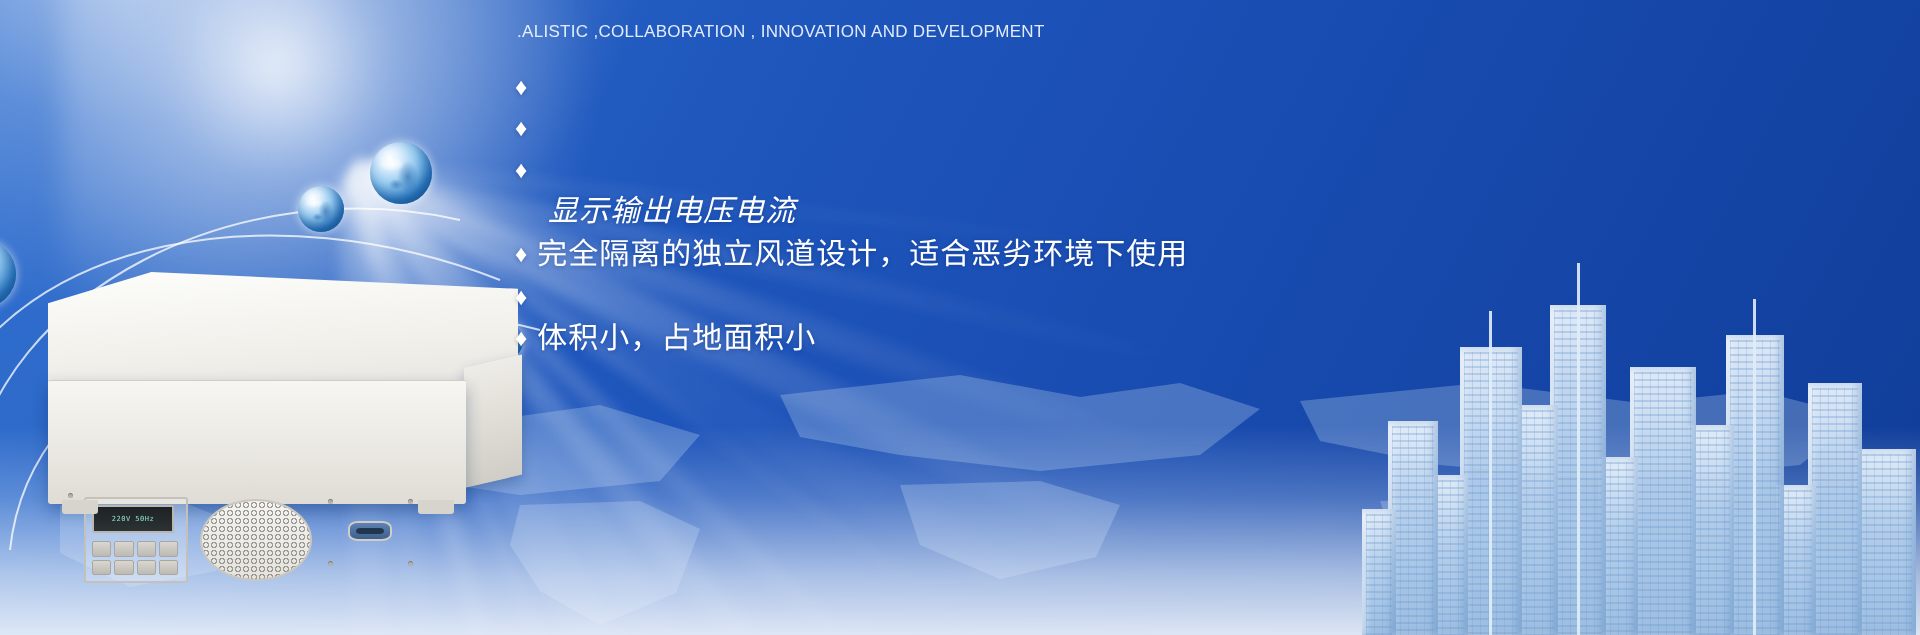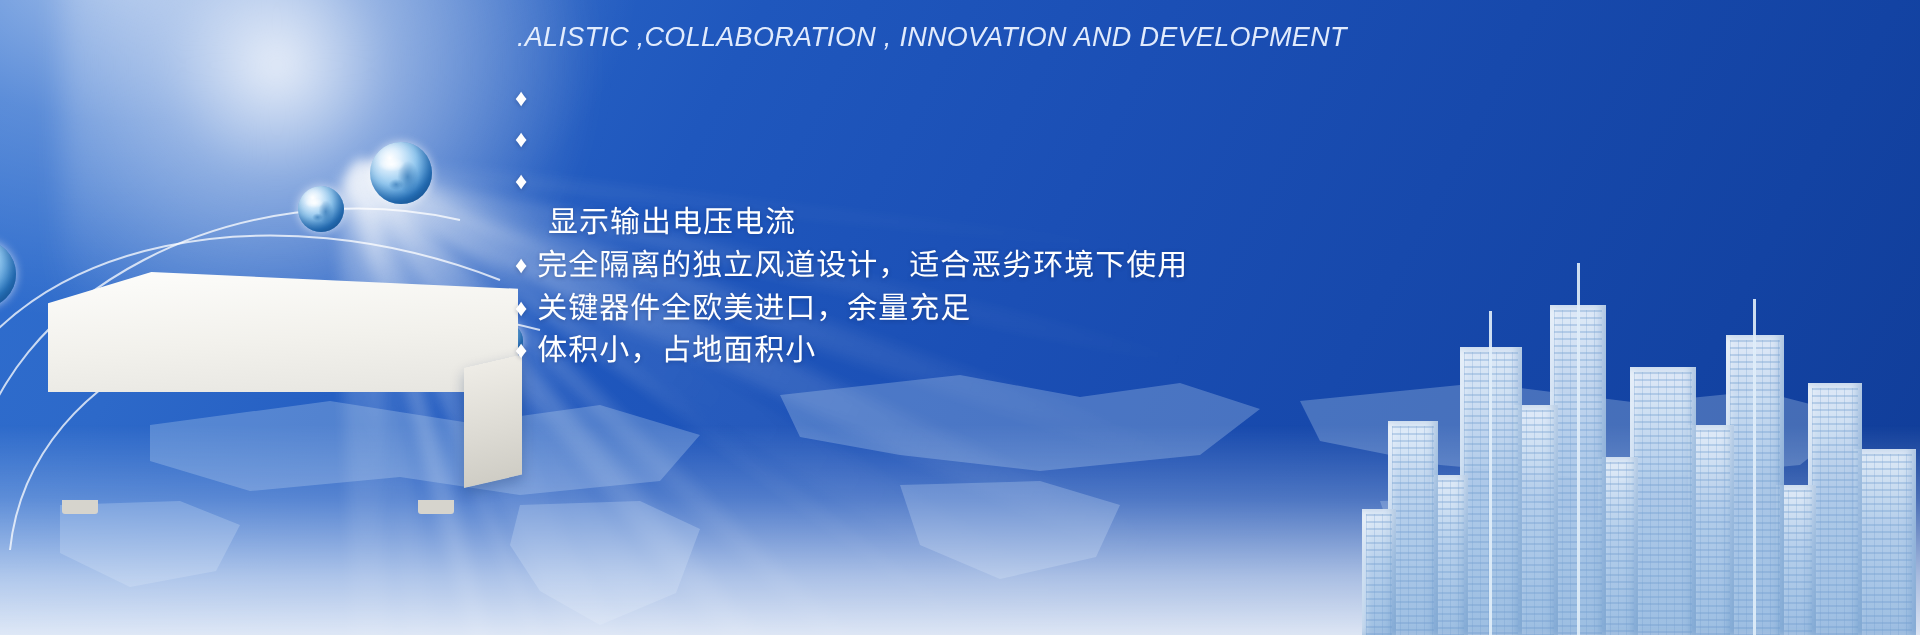--- a/index.html
+++ b/index.html
@@ -126,33 +126,33 @@
 
   
   .content{position:absolute;left:515px;top:22px;width:1000px;}
 
   .headline{
     color:#ffffff;font-weight:700;font-size:60px;line-height:1.06;
     letter-spacing:2px;margin:0 0 2px 0;white-space:nowrap;
     text-shadow:0 2px 6px rgba(4,30,80,.35);
   }
   .subhead{
-    color:#eaf2ff;font-size:27px;letter-spacing:.3px;margin:0 0 24px 2px;
-    white-space:nowrap;opacity:.96;font-style:italic;
+    color:#eaf2ff;font-size:17px;letter-spacing:.3px;margin:0 0 24px 2px;
+    white-space:nowrap;opacity:.96;
   }
 
   .bullets{list-style:none;margin:0;padding:0;}
   .bullet{
     display:flex;align-items:flex-start;gap:9px;
     color:#ffffff;font-size:30px;line-height:1.43;
     letter-spacing:1px;white-space:nowrap;
     text-shadow:0 1px 4px rgba(4,30,80,.30);
   }
   .bullet .dia{font-size:24px;line-height:1.72;color:#ffffff;flex:0 0 auto;}
-  .bullet.cont{padding-left:33px;}
+  .bullet.cont{padding-left:33px;font-style:italic;}
 </style>
 </head>
 <body>
 
 <div class="banner">
 
   <div class="rays" id="rays">
       <div class="ray" style="transform: rotate(6deg); opacity: 0.3; height: 10px;"></div>
       <div class="ray" style="transform: rotate(13deg); opacity: 0.47; height: 19px;"></div>
       <div class="ray" style="transform: rotate(19deg); opacity: 0.64; height: 28px;"></div>
@@ -193,20 +193,43 @@
     </svg>
     <div class="globe" style="left:8px;top:90px;width:68px;height:68px;"></div>
     <div class="globe" style="left:358px;top:36px;width:46px;height:46px;"></div>
     <div class="globe" style="left:430px;top:-8px;width:62px;height:62px;"></div>
     <div class="globe" style="left:545px;top:172px;width:38px;height:38px;"></div>
   </div>
 
   <div class="device">
     <div class="dev-top"></div>
     <div class="dev-side"></div>
+    <div class="dev-front">
+      <div class="panel-frame"></div>
+      <div class="lcd">
+        <span class="lcd-text">220V 50Hz</span>
+      </div>
+      <div class="keypad">
+        <div class="key"></div>
+        <div class="key"></div>
+        <div class="key"></div>
+        <div class="key"></div>
+        <div class="key"></div>
+        <div class="key"></div>
+        <div class="key"></div>
+        <div class="key"></div>
+      </div>
+      <div class="vent"></div>
+      <div class="dsub"></div>
+      <div class="screw" style="left:280px;top:118px;"></div>
+      <div class="screw" style="left:280px;top:180px;"></div>
+      <div class="screw" style="left:360px;top:118px;"></div>
+      <div class="screw" style="left:360px;top:180px;"></div>
+      <div class="screw" style="left:20px;top:112px;"></div>
+    </div>
     <div class="dev-foot"></div>
     <div class="dev-foot r"></div>
   </div>
 
   <div class="city">
     <div class="bldg" style="right:4px;width:62px;height:186px;"></div>
     <div class="bldg" style="right:58px;width:54px;height:252px;"></div>
     <div class="bldg" style="right:104px;width:40px;height:150px;"></div>
     <div class="bldg" style="right:136px;width:58px;height:300px;"></div>
     <div class="bldg" style="right:186px;width:46px;height:210px;"></div>
@@ -237,21 +260,20 @@
         </li>
         <li class="bullet cont">
           <span>显示输出电压电流</span>
         </li>
         <li class="bullet">
           <span class="dia">♦</span>
           <span>完全隔离的独立风道设计，适合恶劣环境下使用</span>
         </li>
         <li class="bullet">
           <span class="dia">♦</span>
-          <span>关键器件全欧美进口，余量充足</span>
         </li>
         <li class="bullet">
           <span class="dia">♦</span>
           <span>体积小，占地面积小</span>
         </li>
       </ul>
   </div>
 
 </div>
 

